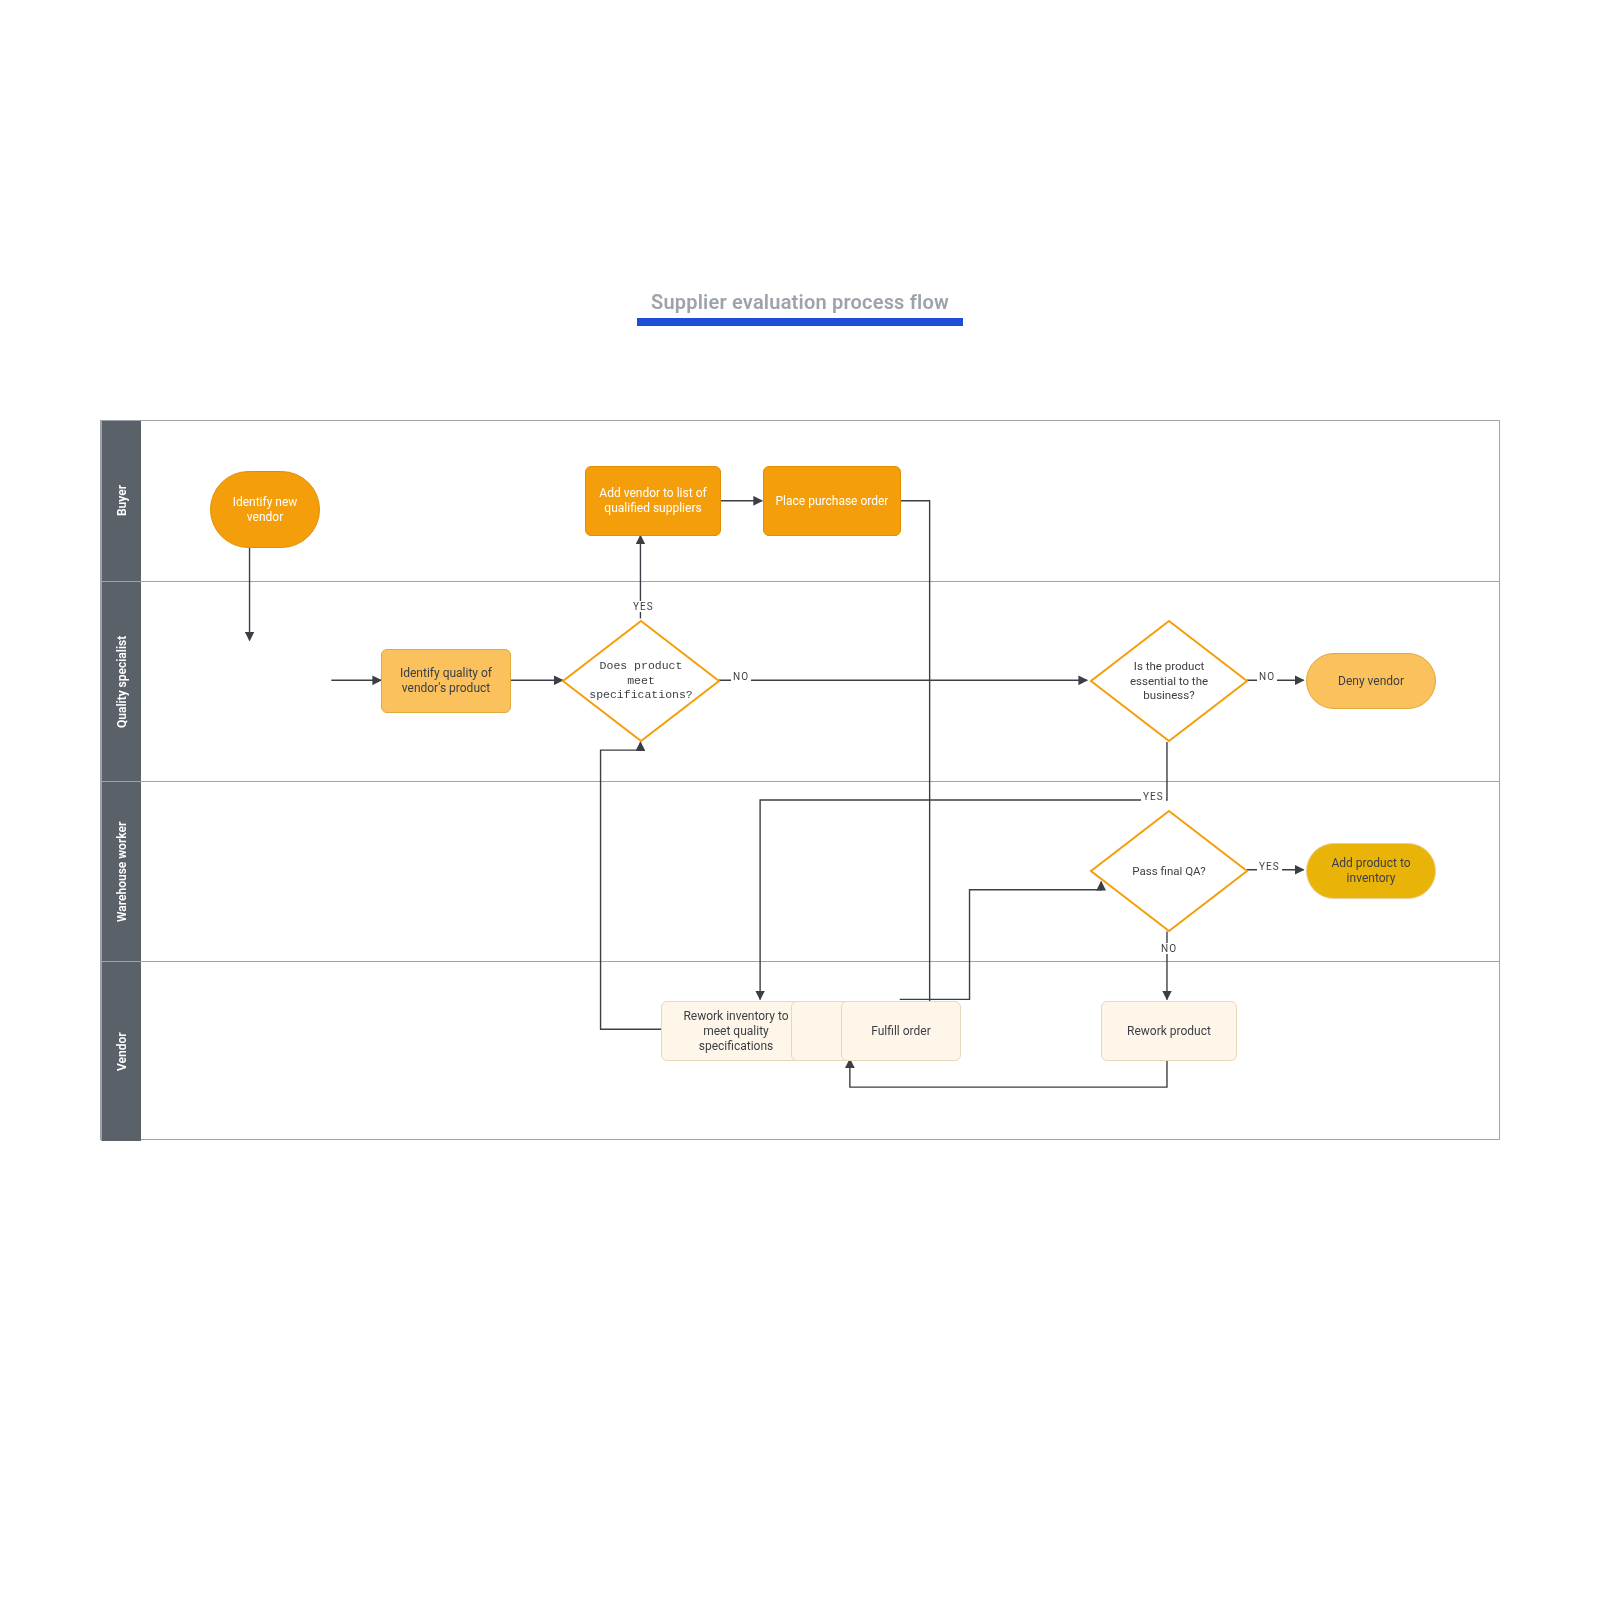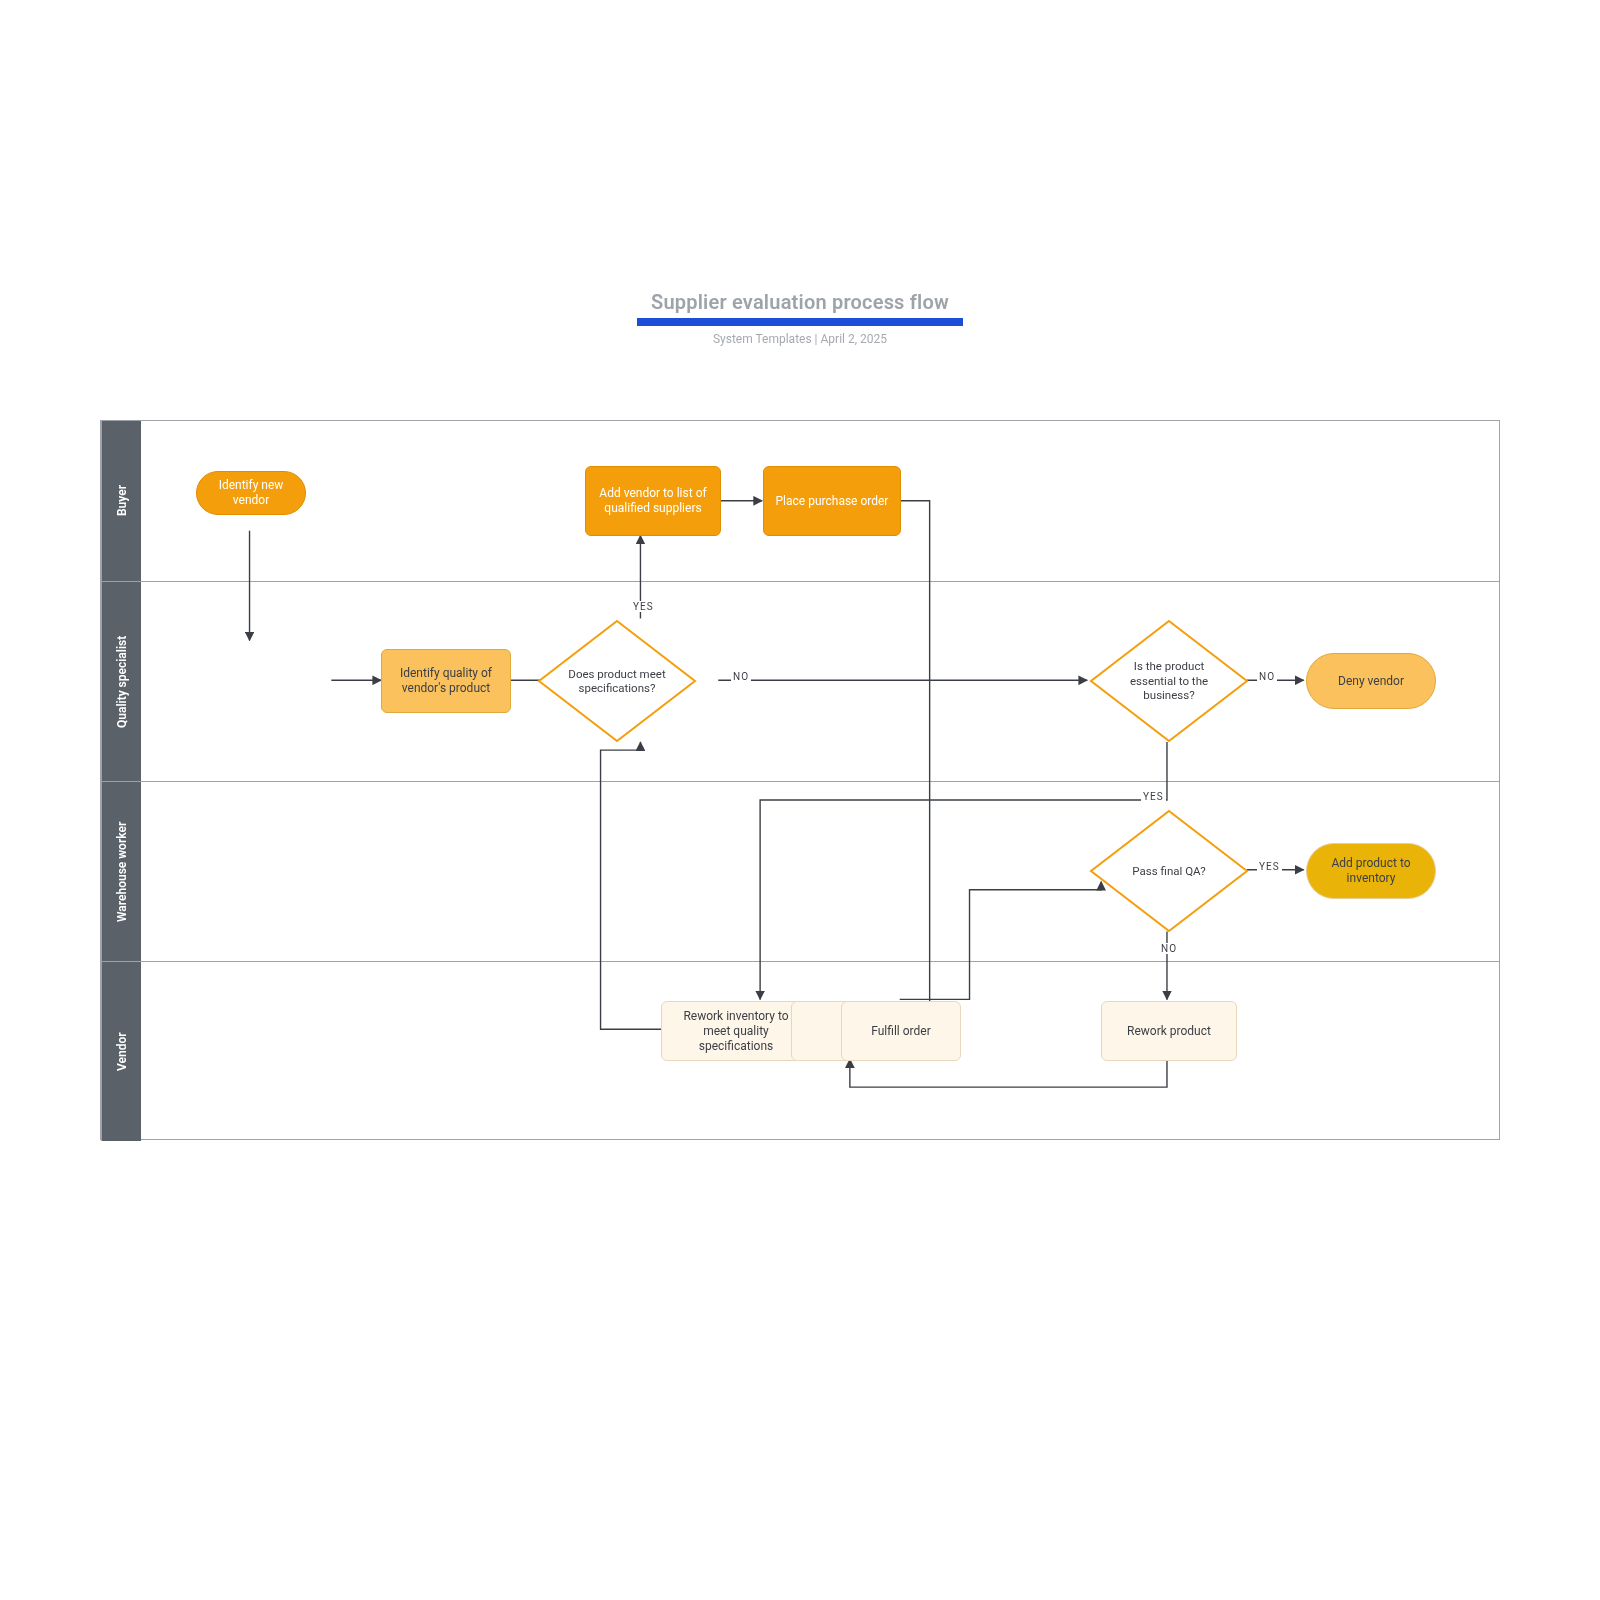--- a/index.html
+++ b/index.html
@@ -137,25 +137,20 @@
     pointer-events: none;
   }
 </style>
 </head>
 <body>
 
 <div class="stage" data-name="diagram-stage">
 
   <div class="title-block" data-name="title-block">
     <div class="title-text" data-name="diagram-title">Supplier evaluation process flow</div>
-    <div class="subtitle" data-name="diagram-subtitle">
-      <span data-name="subtitle-author">System Templates</span>
-      <span data-name="subtitle-sep">|</span>
-      <span data-name="subtitle-date">April 2, 2025</span>
-    </div>
   </div>
 
   <div class="pool" data-name="swimlane-pool">
 
     <svg class="connectors" viewBox="0 0 1400 720" data-name="connectors-svg">
       <defs>
         <marker id="arrow" viewBox="0 0 10 10" refX="9" refY="5" markerWidth="7" markerHeight="7" orient="auto-start-reverse">
           <path d="M 0 0 L 10 5 L 0 10 z" fill="#3b3f45"></path>
         </marker>
       </defs>
@@ -195,30 +190,30 @@
     <div class="lane quality" data-name="lane-quality">
       <div class="lane-label" data-name="lane-label-quality">Quality specialist</div>
     </div>
     <div class="lane warehouse" data-name="lane-warehouse">
       <div class="lane-label" data-name="lane-label-warehouse">Warehouse worker</div>
     </div>
     <div class="lane vendor" data-name="lane-vendor">
       <div class="lane-label" data-name="lane-label-vendor">Vendor</div>
     </div>
 
-    <div class="node terminator fill-dark" style="left:95px; top:50px; width:110px; height:44px;" data-name="node-identify-vendor">Identify new vendor</div>
+    <div class="node terminator fill-dark" style="left:109px; top:50px; width:110px; height:77px;" data-name="node-identify-vendor">Identify new vendor</div>
 
     <div class="node process fill-dark" style="left:472px; top:45px; width:136px; height:70px;margin-left:12px;" data-name="node-add-qualified">Add vendor to list of qualified suppliers</div>
 
     <div class="node process fill-dark" style="left:662px; top:45px; width:138px; height:70px;" data-name="node-place-order">Place purchase order</div>
 
 
     <div class="node process fill-mid" style="left:280px; top:228px; width:130px; height:64px;" data-name="node-identify-quality">Identify quality of vendor's product</div>
 
-    <div class="decision" style="left:436px; top:198px; width:160px; height:124px;" data-name="decision-meets-spec">
+    <div class="decision" style="left:460px; top:198px; width:160px; height:124px;font-family:Liberation Mono, monospace;" data-name="decision-meets-spec">
       <svg width="160" height="124" viewBox="0 0 160 124">
         <polygon points="80,2 158,62 80,122 2,62" fill="#ffffff" stroke="#F59E0B" stroke-width="2"></polygon>
       </svg>
       <div class="dlabel" data-name="decision-meets-spec-label">Does product meet specifications?</div>
     </div>
 
     <div class="decision" style="left:988px; top:198px; width:160px; height:124px;" data-name="decision-essential">
       <svg width="160" height="124" viewBox="0 0 160 124">
         <polygon points="80,2 158,62 80,122 2,62" fill="#ffffff" stroke="#F59E0B" stroke-width="2"></polygon>
       </svg>

